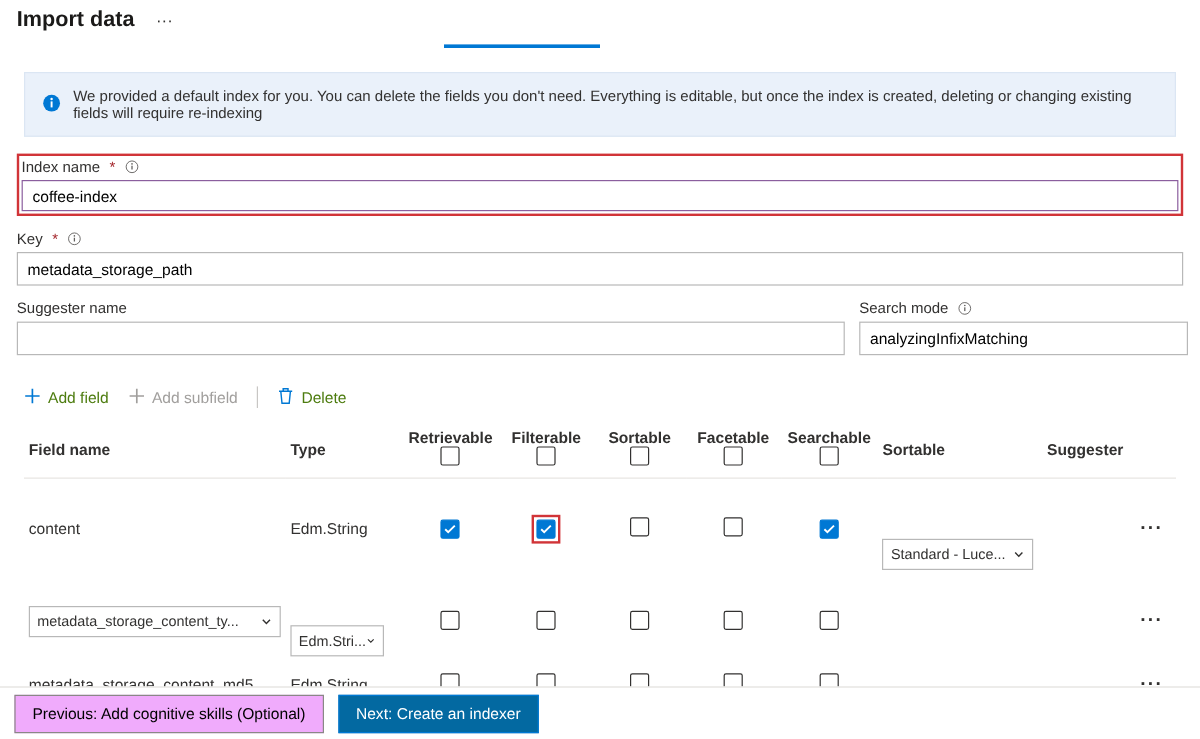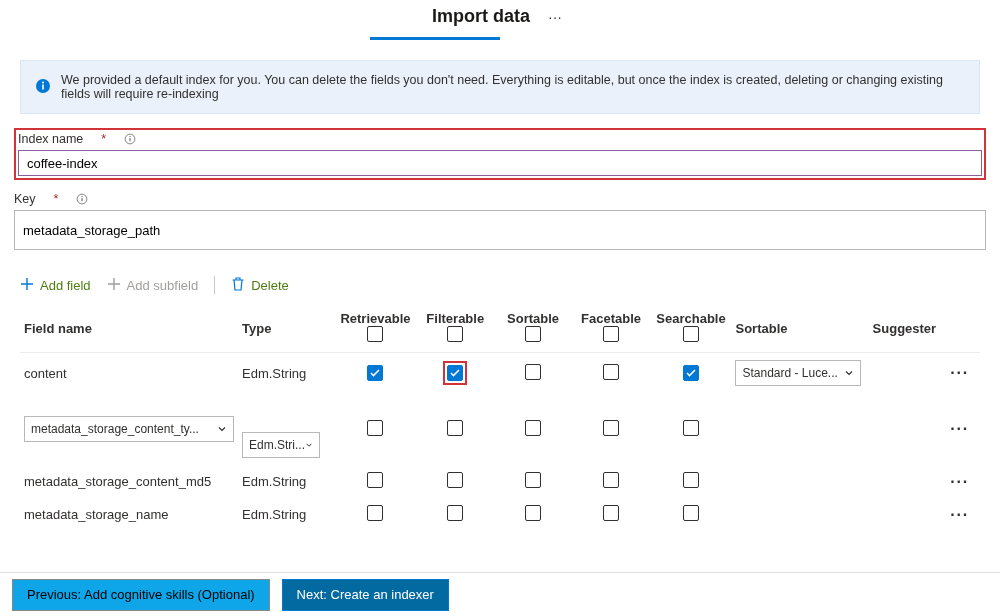--- a/index.html
+++ b/index.html
@@ -1,28 +1,28 @@
 <!DOCTYPE html>
 <html><head>
   <meta charset="utf-8">
   <style>
     * { margin:0; padding:0; box-sizing:border-box; }
     body { font-family:"Segoe UI",Arial,sans-serif; font-size:13px; color:#323130; width:1000px; height:616px; background:#fff; overflow:hidden; position:relative; }
-    .title-row { display:flex; align-items:center; padding:6px 14px 0;justify-content:center; }
+    .title-row { display:flex; align-items:center; padding:6px 14px 0; }
     .title { font-size:18px; font-weight:600; color:#1b1a19; }
     .ellipsis { margin-left:12px; padding:2px 6px; color:#323130; font-size:14px; cursor:pointer; }
     .tab-indicator { height:3px; width:130px; background:#0078d4; margin:10px 0 20px 370px; }
     .infobox { display:flex; align-items:center; gap:10px; background:#eaf1fa; border:1px solid #dbe6f3; margin:0 20px; padding:12px 14px; font-size:12.5px; color:#323130; }
     .infobox svg { flex:none; }
     .fields { margin-top:14px; padding:0 14px; }
     .field-row { margin-bottom:12px; }
-    .lbl { font-size:12.5px; color:#323130; display:flex; align-items:center; gap:18px; margin-bottom:4px; }
+    .lbl { font-size:12.5px; color:#323130; display:flex; align-items:center; gap:8px; margin-bottom:4px; }
     .req { color:#a4262c; }
     .info-ic { display:inline-flex; }
-    .inp { width:100%; height:40px; border:1px solid #b8b8b8; padding:0 8px; font-size:13px; font-family:inherit; }
+    .inp { width:100%; height:28px; border:1px solid #b8b8b8; padding:0 8px; font-size:13px; font-family:inherit; }
     .idx-wrap { border:2px solid #d13438; padding:2px; }
     .idx-wrap .inp { border:1px solid #8b5e9e; height:26px; }
     .inp-l { width:690px; }
     .inp-r { width:274px; }
     .row2 { display:flex; gap:12px; }
     .toolbar { display:flex; align-items:center; gap:16px; padding:14px 20px 10px; }
     .tbtn { display:flex; align-items:center; gap:6px; color:#4d7c0f; font-size:13px; cursor:pointer; }
     .tbtn.dis { color:#a19f9d; cursor:default; }
     .sep { width:1px; height:18px; background:#c8c6c4; }
     table { width:960px; margin:0 20px; border-collapse:collapse; }
@@ -31,24 +31,24 @@
     th.chk-col, td.chk-col { text-align:center; }
     td.fn { color:#323130; }
     .cbx { width:16px; height:16px; border:1px solid #323130; border-radius:2px; display:inline-flex; align-items:center; justify-content:center; background:#fff; cursor:pointer; }
     .cbx.on { background:#0078d4; border-color:#0078d4; }
     .cbx.on svg { display:block; }
     .cbx svg { display:none; }
     .hbox { border:2px solid #d13438; padding:2px; display:inline-flex; }
     .dd { height:26px; border:1px solid #b8b8b8; display:flex; align-items:center; justify-content:space-between; padding:0 6px; font-size:12px; cursor:pointer; background:#fff; }
     .dd-fn { width:210px; }
     .dd-ty { width:78px;margin-top:32px; }
-    .dd-an { width:126px; }
+    .dd-an { width:126px;margin-top:43px; }
     .more { font-size:16px; font-weight:bold; cursor:pointer; padding:0 6px; letter-spacing:1px; }
     .footer { position:absolute; bottom:0; left:0; right:0; height:44px; border-top:1px solid #e1dfdd; display:flex; align-items:center; gap:12px; padding:0 12px; background:#fff; }
-    .btn { height:32px; padding:0 14px; font-size:13px; font-family:inherit; border:1px solid #8a8886; background:#0ea5e9; cursor:pointer; }
+    .btn { height:32px; padding:0 14px; font-size:13px; font-family:inherit; border:1px solid #8a8886; background:#f0abfc; cursor:pointer; }
     .btn.pri { background:#0369a1; color:#fff; border-color:#0078d4; }
     .col-fn{width:200px}.col-ty{width:100px}.col-c{width:82px}.col-an{width:138px}.col-sg{width:70px}.col-mr{width:40px}
   </style>
 </head>
 <body>
 
 <div class="title-row">
   <div class="title">Import data</div>
   <div class="ellipsis">···</div>
 </div>
@@ -91,20 +91,41 @@
           <svg width="12" height="12" viewBox="0 0 16 16">
             <circle cx="8" cy="8" r="6.5" fill="none" stroke="#605e5c"></circle>
             <rect x="7.3" y="6.8" width="1.4" height="4.2" fill="#605e5c"></rect>
             <circle cx="8" cy="4.8" r="0.9" fill="#605e5c"></circle>
           </svg>
         </span>
     </div>
     <input class="inp" value="metadata_storage_path" style="">
   </div>
 
+  <div class="row2">
+    <div class="field-row" style="flex:none">
+      <div class="lbl">
+          <span>Suggester name</span>
+        </div>
+      <input class="inp inp-l" value="" style="">
+    </div>
+    <div class="field-row" style="flex:none">
+      <div class="lbl">
+        <span>Search mode</span>
+        <span class="info-ic">
+            <svg width="12" height="12" viewBox="0 0 16 16">
+              <circle cx="8" cy="8" r="6.5" fill="none" stroke="#605e5c"></circle>
+              <rect x="7.3" y="6.8" width="1.4" height="4.2" fill="#605e5c"></rect>
+              <circle cx="8" cy="4.8" r="0.9" fill="#605e5c"></circle>
+            </svg>
+          </span>
+      </div>
+      <input class="inp inp-r" value="analyzingInfixMatching" style="">
+    </div>
+  </div>
 </div>
 
 <div class="toolbar">
   <div class="tbtn">
     <span><svg width="14" height="14" viewBox="0 0 14 14">
           <path d="M7 1v12M1 7h12" stroke="#0078d4" stroke-width="1.4"></path>
         </svg></span>
     <span>Add field</span>
   </div>
   <div class="tbtn dis">

